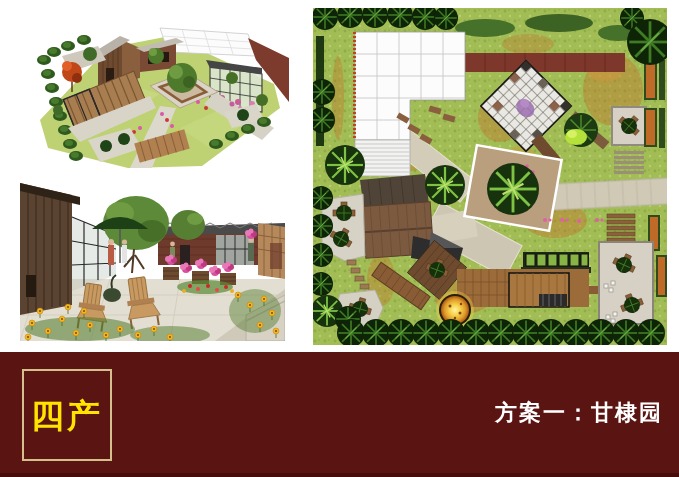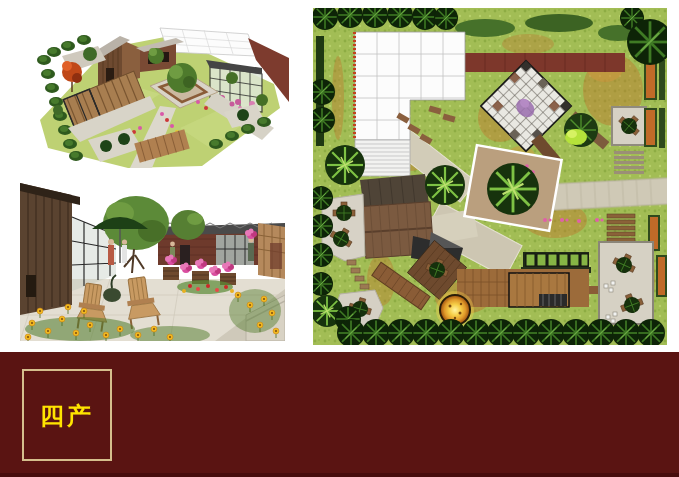--- a/index.html
+++ b/index.html
@@ -8,21 +8,21 @@
   .panel{position:absolute;}
   .panel svg{display:block;width:100%;height:100%;}
   .aerial{left:10px;top:8px;width:281px;height:164px;}
   .persp{left:20px;top:183px;width:265px;height:158px;}
   .plan{left:313px;top:8px;width:354px;height:337px;}
   .banner{position:absolute;left:0;top:352px;width:679px;height:125px;
           background:#5a1412;border-bottom:4px solid #470d0d;box-sizing:border-box;}
   .title-box{position:absolute;left:22px;top:17px;width:86px;height:88px;
              border:2px solid #d5bf8d;display:flex;flex-direction:column;
              align-items:center;justify-content:center;}
-  .title-line{color:#ffe400;font-size:24px;font-weight:bold;line-height:41px;
+  .title-line{color:#ffe400;font-size:33px;font-weight:bold;line-height:41px;
               letter-spacing:3px;white-space:nowrap;}
   .scheme{position:absolute;right:16px;top:46px;color:#ffffff;font-size:22px;
           font-weight:bold;letter-spacing:2px;white-space:nowrap;}
 </style>
 </head>
 <body>
 
 <div class="page">
 
   <div class="panel aerial">
@@ -644,15 +644,16 @@
           <use href="#trd" transform="translate(313,325) scale(1.4)"></use>
         <use href="#trd" transform="translate(338,325) scale(1.4)"></use>
       </g>
     </svg>
   </div>
 
   <div class="banner">
     <div class="title-box">
       <div class="title-line">四产</div>
     </div>
+    <div class="scheme">方案一：甘棣园</div>
   </div>
 
 </div>
 
 </body></html>

